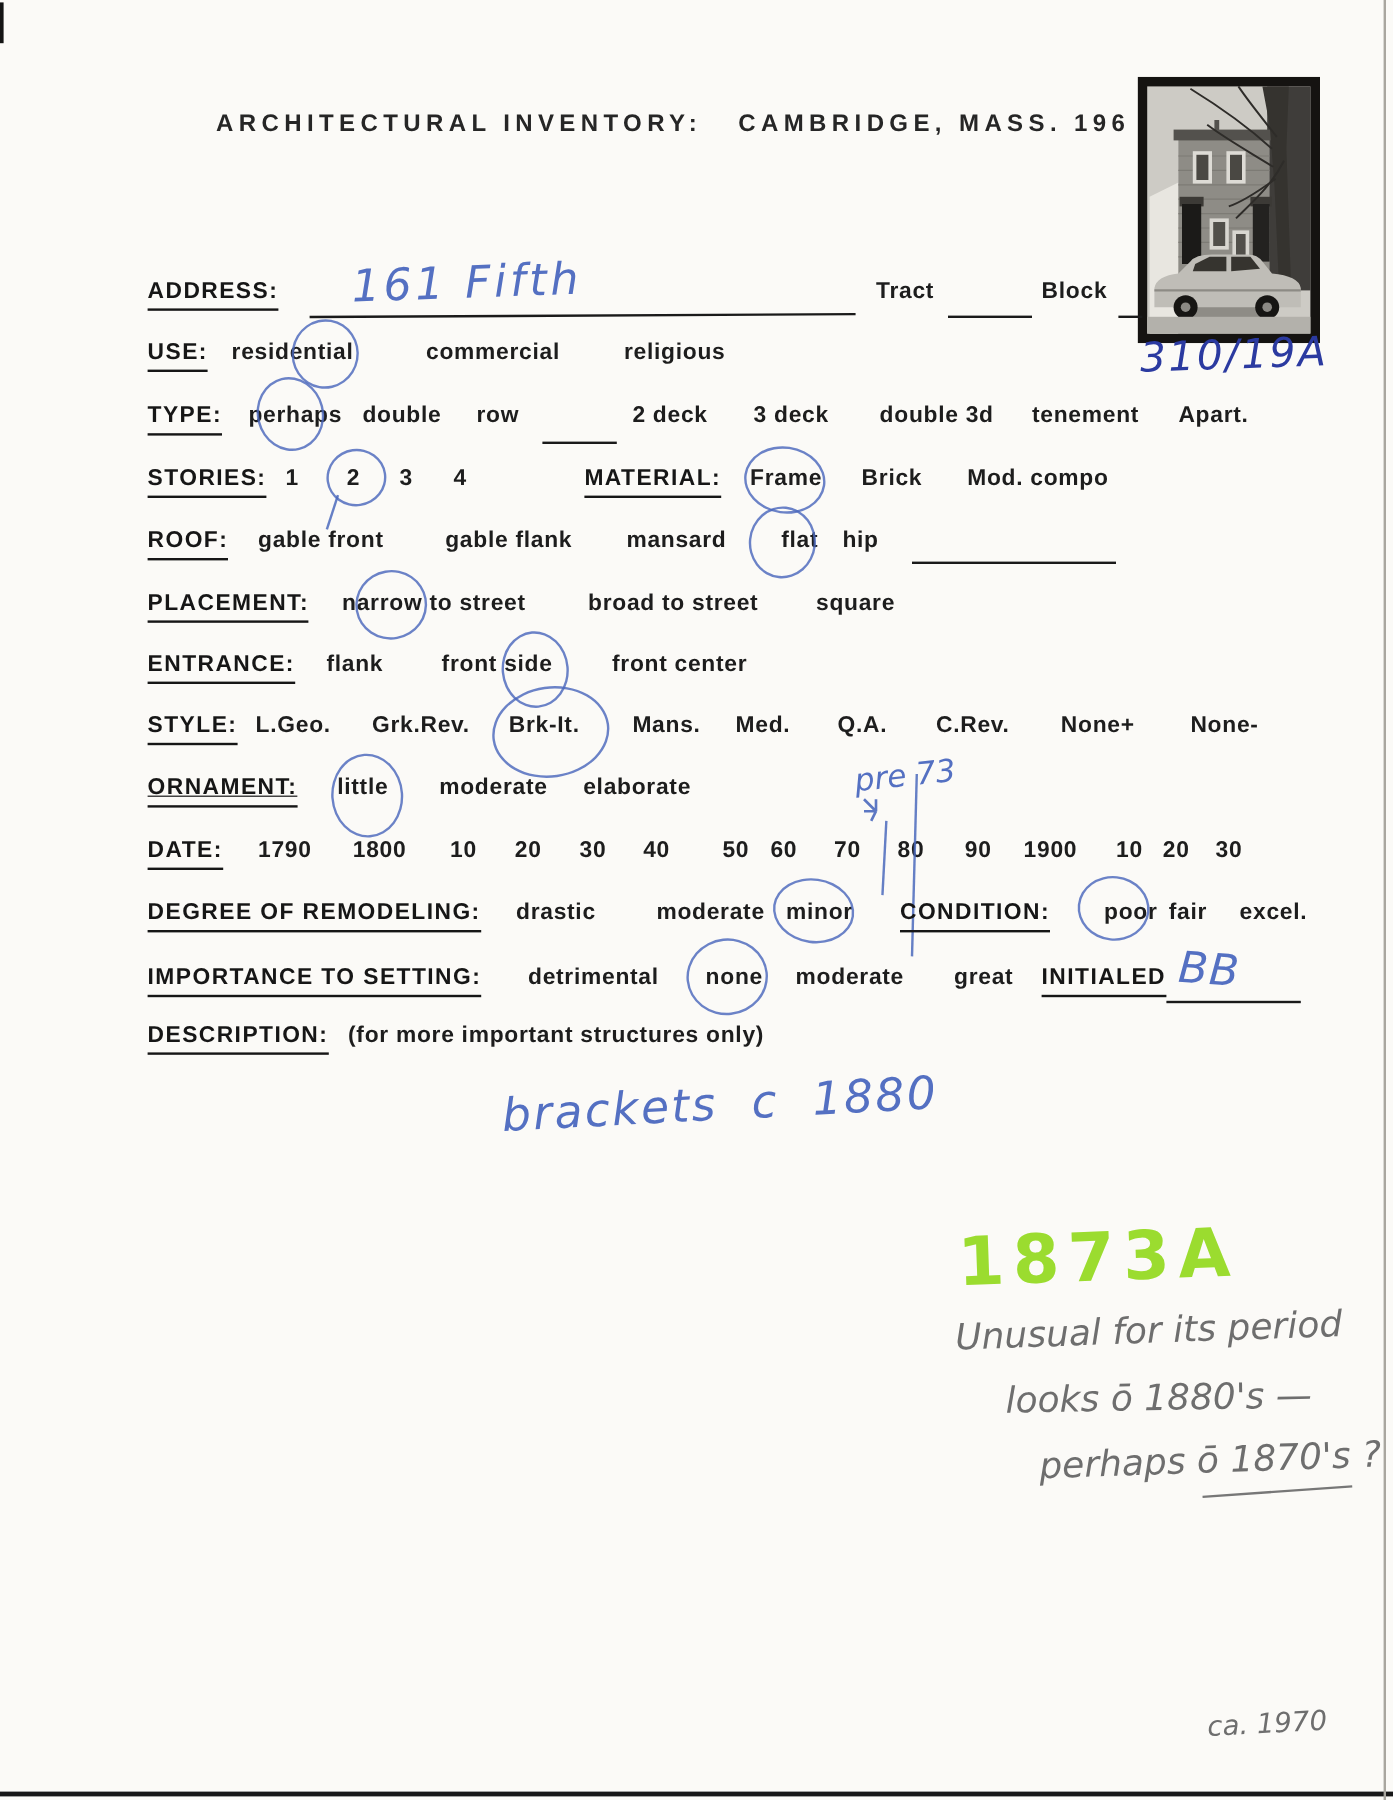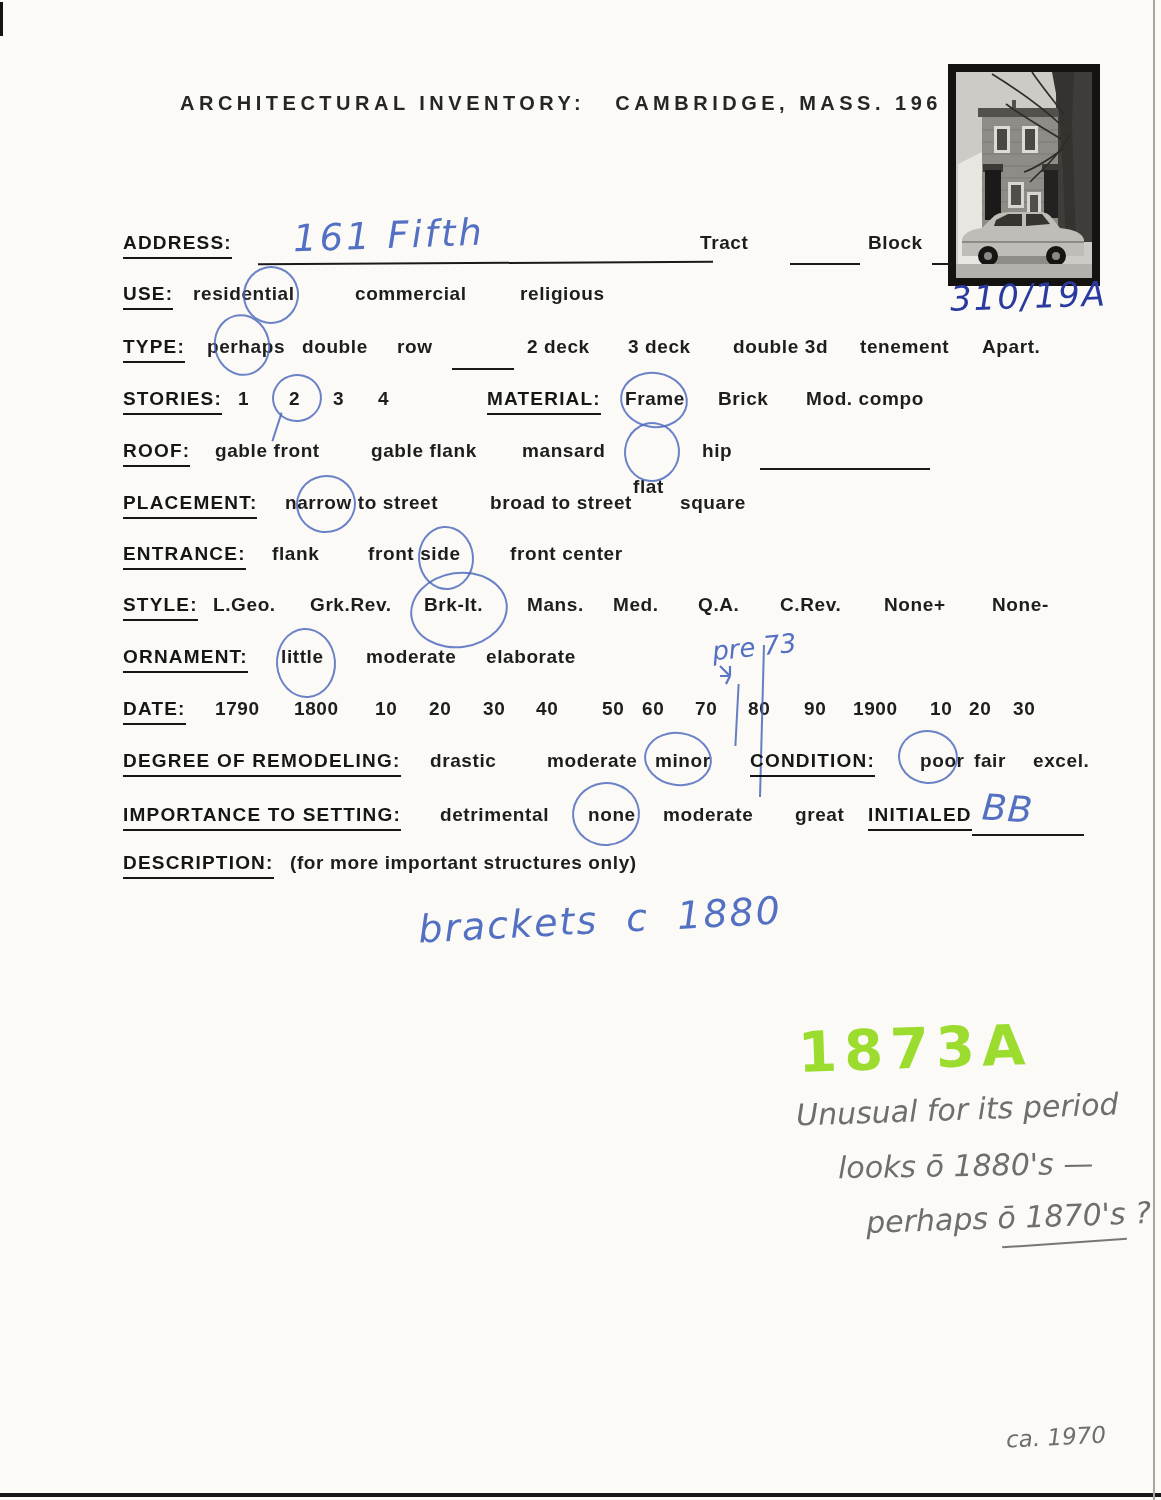--- a/index.html
+++ b/index.html
@@ -94,21 +94,21 @@
     <circle cx="108" cy="192" r="10" fill="#161513"></circle>
       <circle cx="108" cy="192" r="4" fill="#8b8984"></circle>
 
     <rect x="8" y="200" width="136" height="14" fill="#b3b1ab"></rect>
   </svg>
 </div>
 <div class="hw" style="left:950px;top:276px;font-size:34px;color:#2b3aa0;transform:rotate(-2deg);letter-spacing:2px;">310/19A</div>
 
 <div class="row" style="top:232px;">
   <span class="lbl" style="left:123px;">ADDRESS:</span>
-  <span class="opt" style="left:700px;">Tract</span>
+  <span class="opt" style="left:730px;">Tract</span>
   <span class="opt" style="left:868px;">Block</span>
 </div>
 <div class="blank-line" style="left:258px;top:262px;width:455px;transform:rotate(-0.3deg);"></div>
 <div class="blank-line" style="left:790px;top:263px;width:70px;"></div>
 <div class="blank-line" style="left:932px;top:263px;width:20px;"></div>
 <div class="hw" style="left:293px;top:214px;font-size:37px;transform:rotate(-2deg);letter-spacing:3px;">161 Fifth</div>
 
 <div class="row" style="top:283px;">
   <span class="lbl" style="left:123px;">USE:</span>
   <span class="opt" style="left:193px;">residential</span>
@@ -144,21 +144,21 @@
 </div>
 <div class="circ" style="left:272px;top:374px;width:46px;height:44px;transform:rotate(-8deg);"></div>
 <div class="pen-stroke" style="left:276px;top:412px;height:30px;transform:rotate(18deg);"></div>
 <div class="circ" style="left:620px;top:372px;width:64px;height:52px;transform:rotate(8deg);"></div>
 
 <div class="row" style="top:440px;">
   <span class="lbl" style="left:123px;">ROOF:</span>
   <span class="opt" style="left:215px;">gable front</span>
   <span class="opt" style="left:371px;">gable flank</span>
   <span class="opt" style="left:522px;">mansard</span>
-  <span class="opt" style="left:633px;margin-top:36px;">flat</span>
+  <span class="opt" style="left:651px;">flat</span>
   <span class="opt" style="left:702px;">hip</span>
 </div>
 <div class="blank-line" style="left:760px;top:468px;width:170px;"></div>
 <div class="circ" style="left:624px;top:422px;width:52px;height:56px;transform:rotate(6deg);"></div>
 
 <div class="row" style="top:492px;">
   <span class="lbl" style="left:123px;">PLACEMENT:</span>
   <span class="opt" style="left:285px;">narrow to street</span>
   <span class="opt" style="left:490px;">broad to street</span>
   <span class="opt" style="left:680px;">square</span>
@@ -181,21 +181,21 @@
   <span class="opt" style="left:527px;">Mans.</span>
   <span class="opt" style="left:613px;">Med.</span>
   <span class="opt" style="left:698px;">Q.A.</span>
   <span class="opt" style="left:780px;">C.Rev.</span>
   <span class="opt" style="left:884px;">None+</span>
   <span class="opt" style="left:992px;">None-</span>
 </div>
 <div class="circ" style="left:410px;top:572px;width:94px;height:72px;transform:rotate(-8deg);"></div>
 
 <div class="row" style="top:646px;">
-  <span class="lbl" style="left:123px;">ORNAMENT:</span>
+  <span class="lbl" style="left:123px;text-decoration:underline;">ORNAMENT:</span>
   <span class="opt" style="left:281px;">little</span>
   <span class="opt" style="left:366px;">moderate</span>
   <span class="opt" style="left:486px;">elaborate</span>
 </div>
 <div class="circ" style="left:276px;top:628px;width:56px;height:66px;transform:rotate(-4deg);"></div>
 <div class="hw" style="left:712px;top:632px;font-size:26px;transform:rotate(-6deg);">pre 73</div>
 <div class="abs" style="left:716px;top:662px;">
   <svg width="24" height="26" viewBox="0 0 24 26">
     <path d="M4 4 L14 14 M14 14 L14 4 M14 14 L4 14 M14 14 L10 22" stroke="rgba(74,104,188,.9)" stroke-width="2.2" fill="none"></path>
   </svg>

